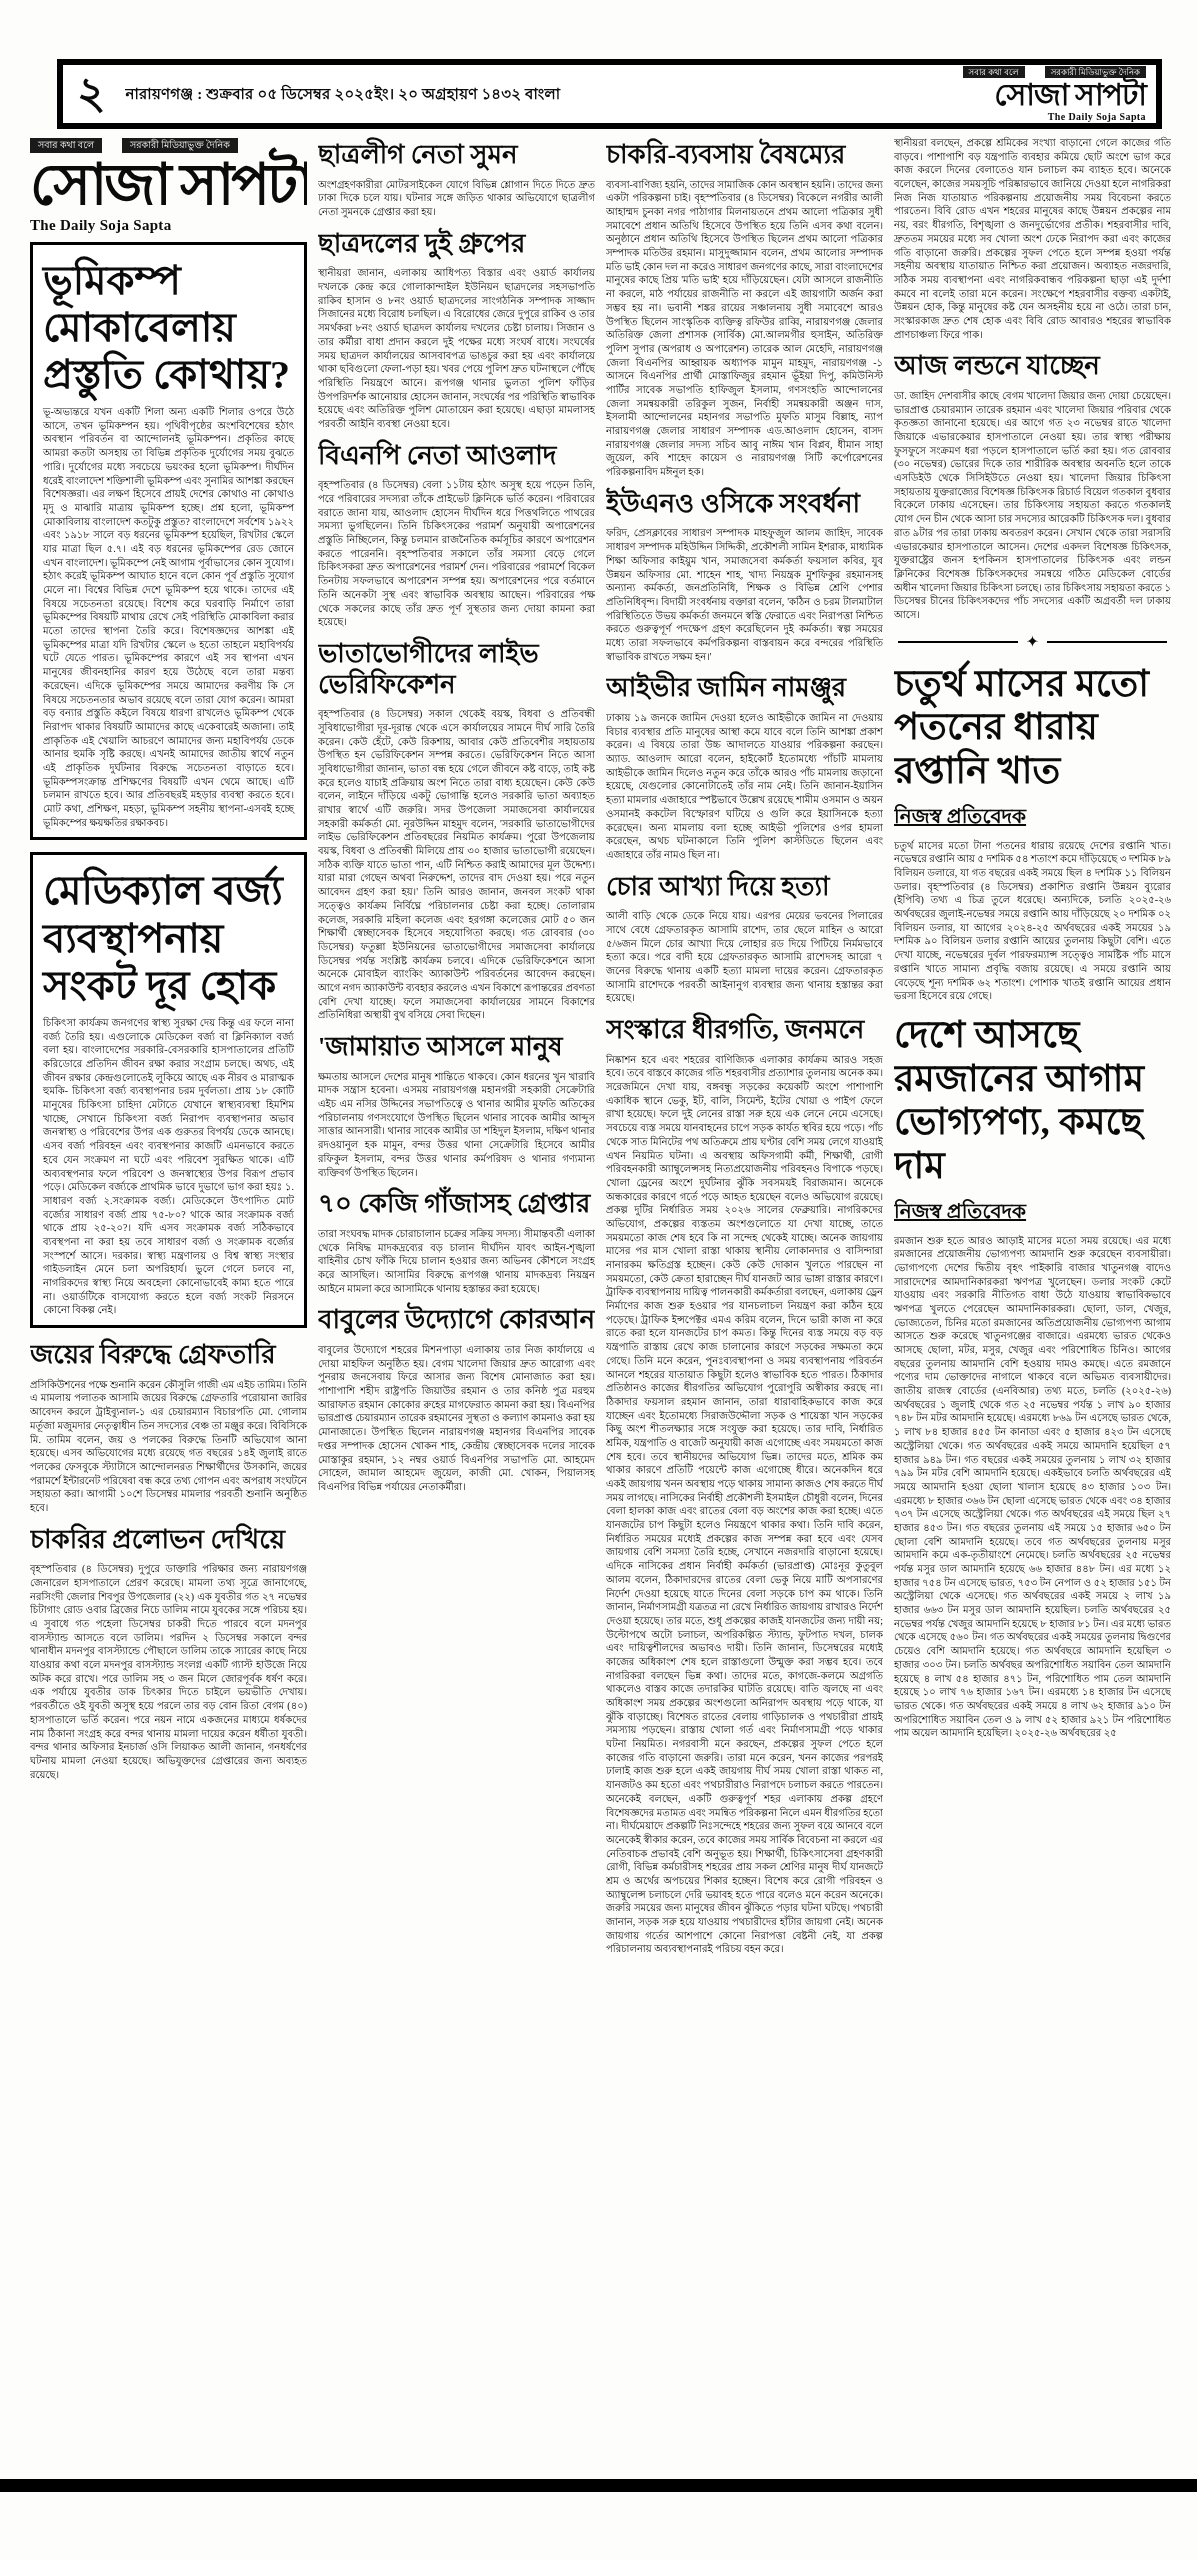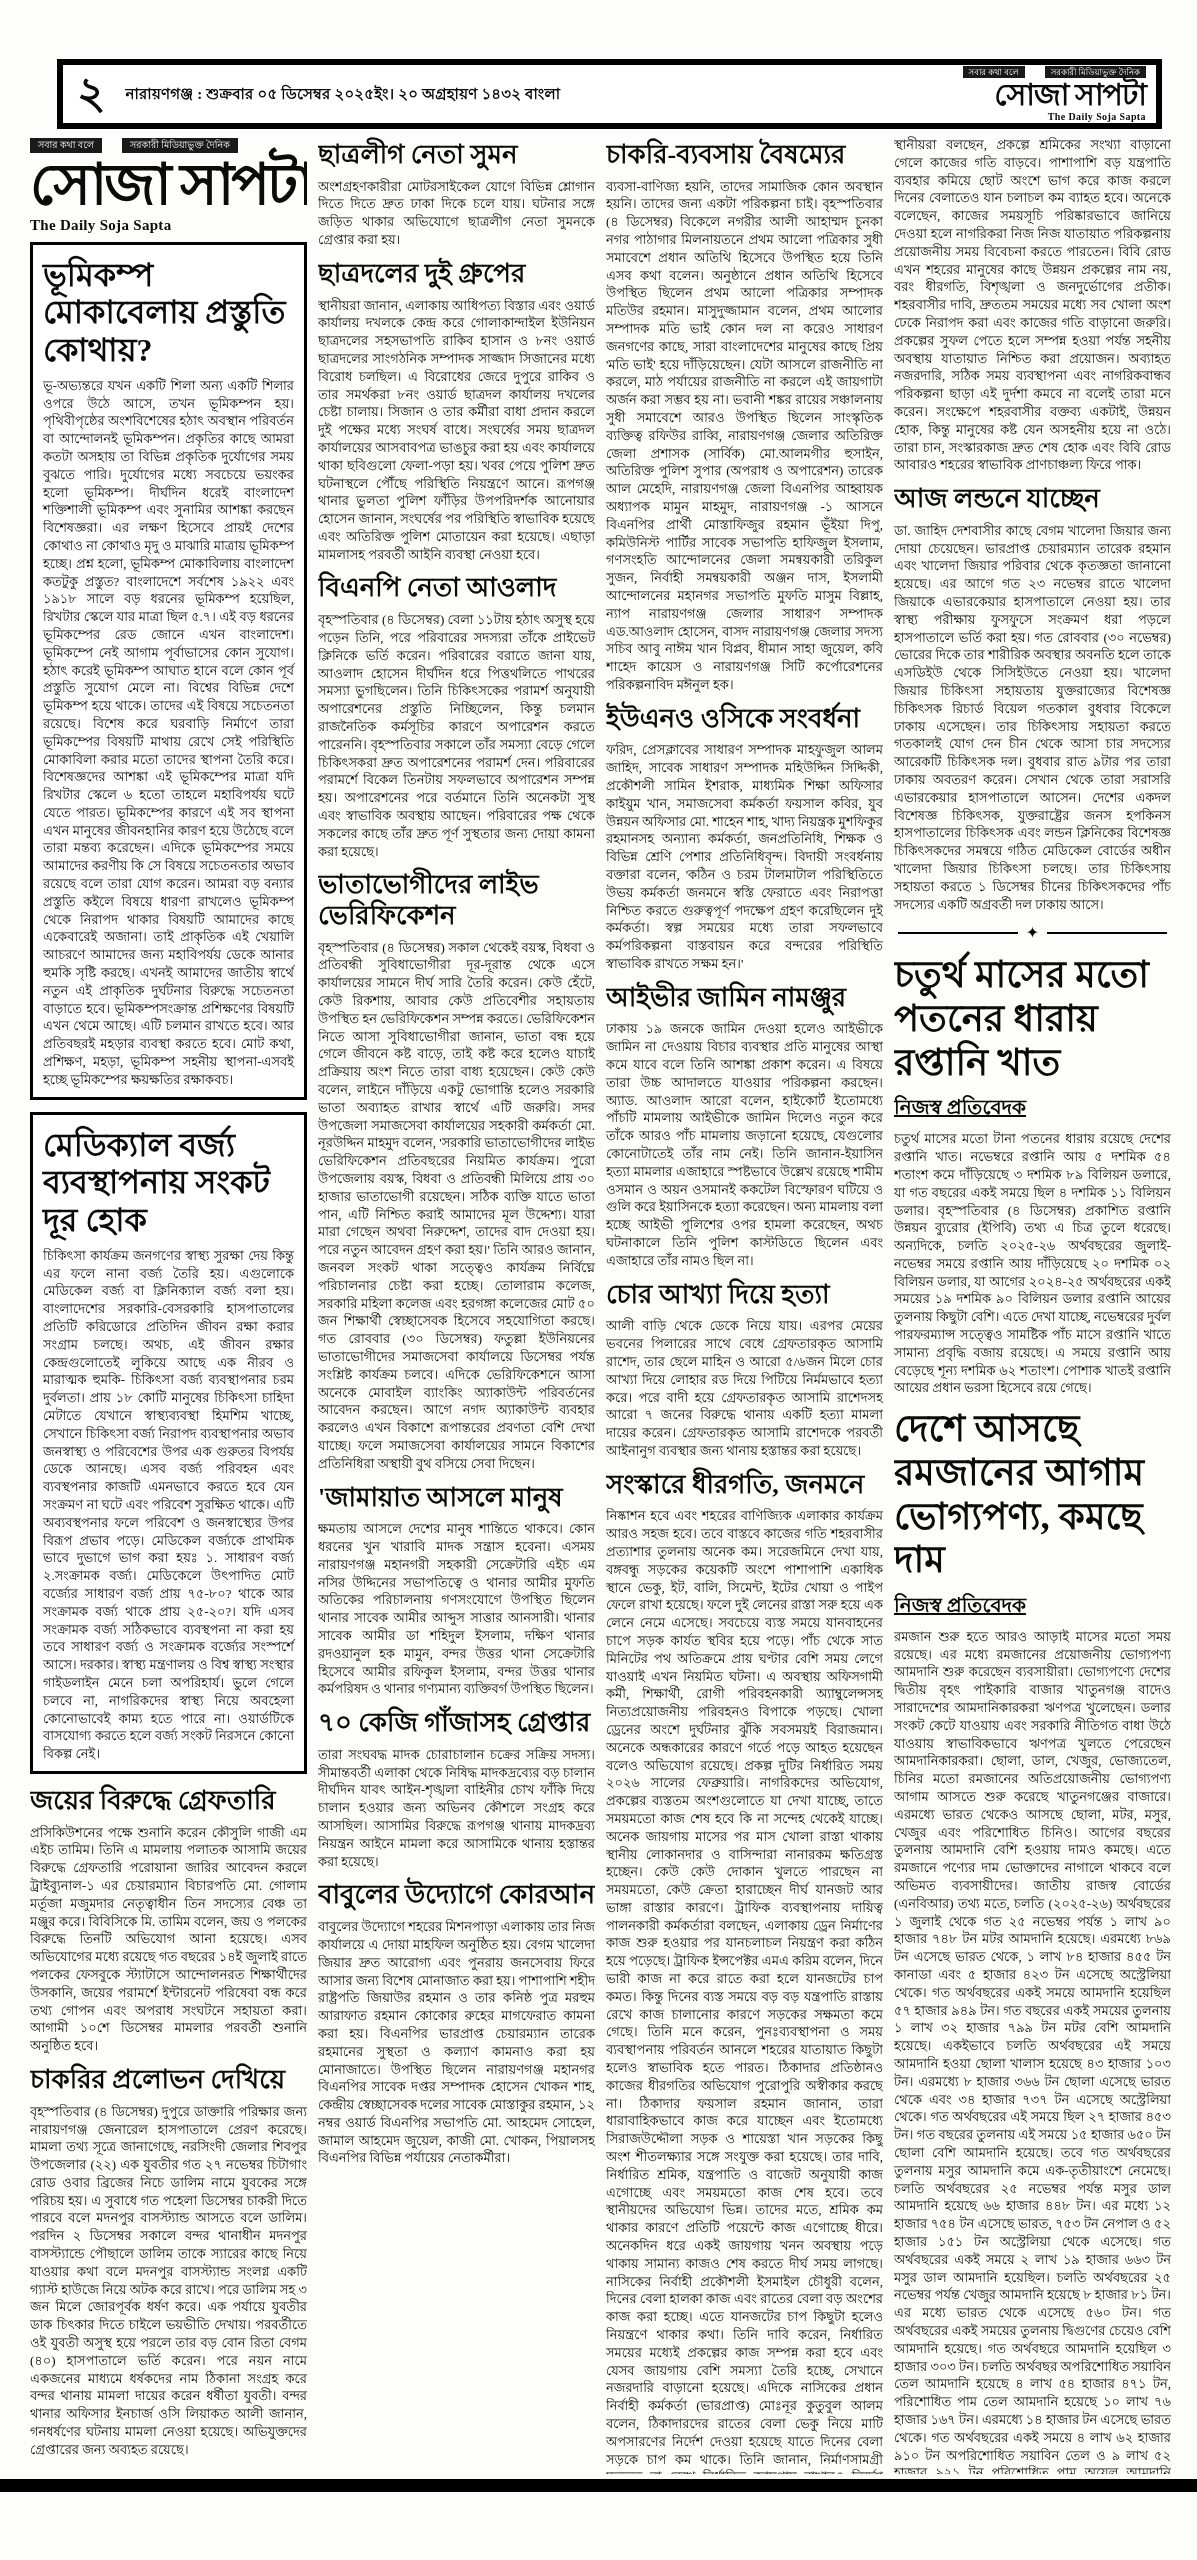--- a/index.html
+++ b/index.html
@@ -24,24 +24,24 @@
   .masthead{padding:2px 0 8px 0;}
   .masthead .chip-row{margin-bottom:3px;}
   .masthead .chip{font-size:9.5px;padding:2px 8px;}
   .big-logo{font-size:57px;font-weight:bold;line-height:1.02;letter-spacing:-3px;white-space:nowrap;}
   .big-logo-sub{font-size:15px;font-weight:bold;margin-top:2px;letter-spacing:.3px;}
   
   .article{margin:0 0 10px 0;}
   .article.boxed{border:3px solid #000;padding:8px 10px;margin-bottom:12px;background:#fff;}
   .hl{font-weight:bold;text-align:left;margin:4px 0 7px 0;line-height:1.18;}
   .hl.m{font-size:26px;}
-  .hl.l{font-size:32px;}
+  .hl.l{font-size:40px;}
   .hl.xl{font-size:37px;margin:10px 0 8px 0;}
   .byline{font-size:20px;font-weight:bold;text-decoration:underline;margin:2px 0 5px 0;}
-  .body-text{font-size:13px;line-height:1.37;text-align:justify;margin:0;
+  .body-text{font-size:10px;line-height:1.37;text-align:justify;margin:0;
              word-break:break-word;}
   
   .divider{display:flex;align-items:center;gap:8px;margin:12px 4px 12px 4px;}
   .divider-line{flex:1;border-top:2px solid #000;height:0;}
   .divider-glyph{font-size:16px;line-height:1;}
   
   .bottom-bar{position:absolute;left:0;top:2479px;width:1197px;height:13px;background:#000;}
 </style>
 </head>
 <body>

